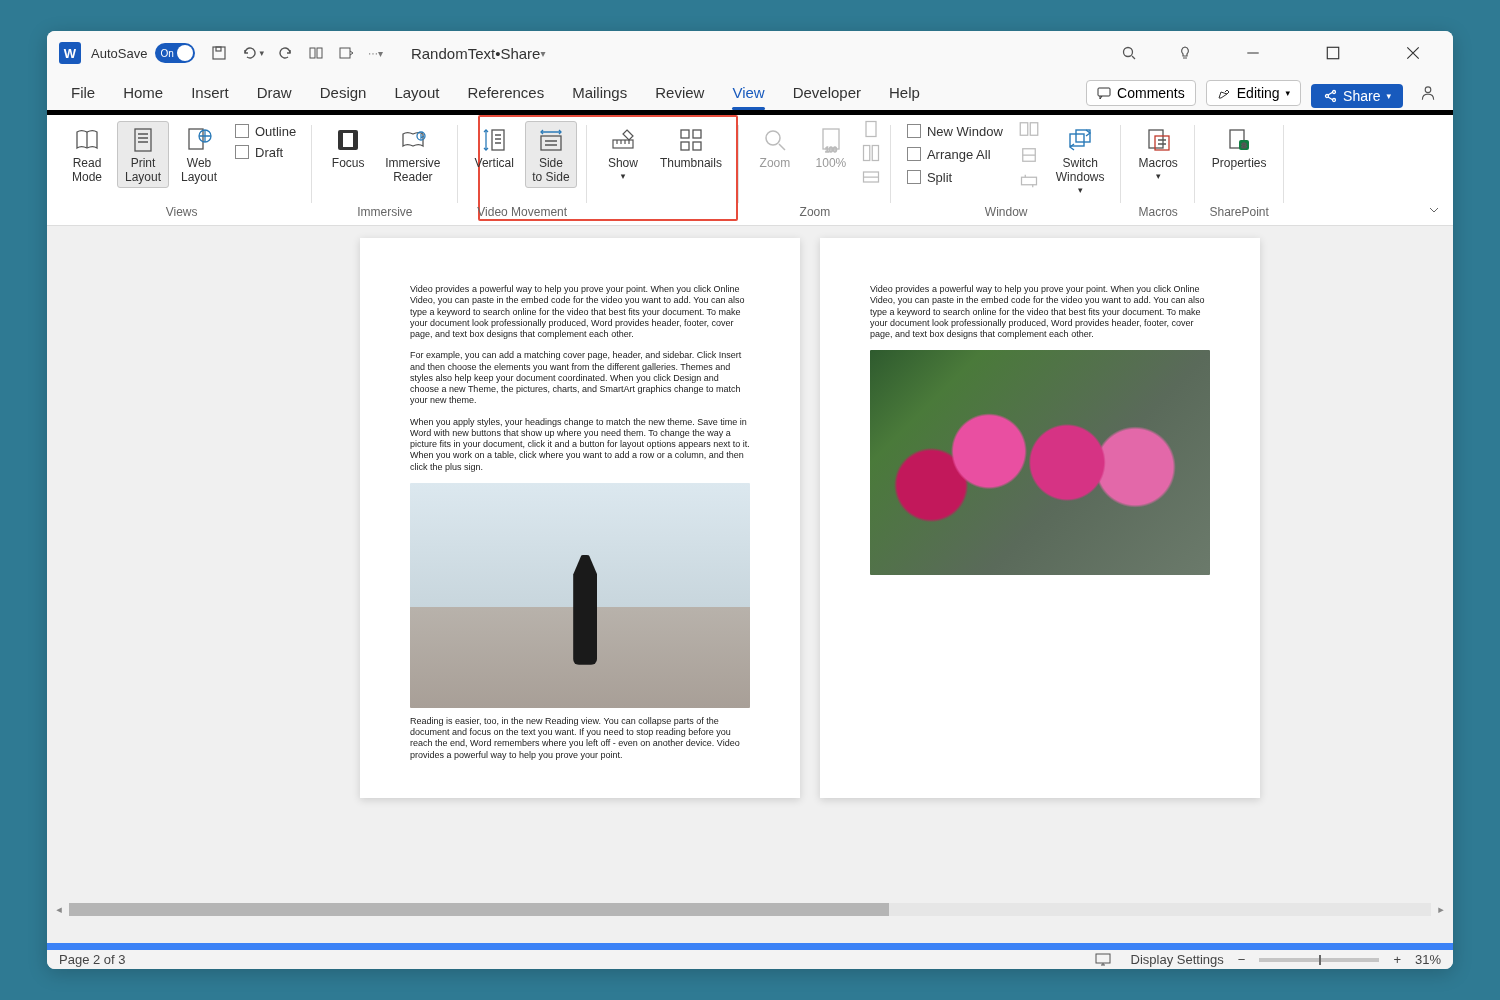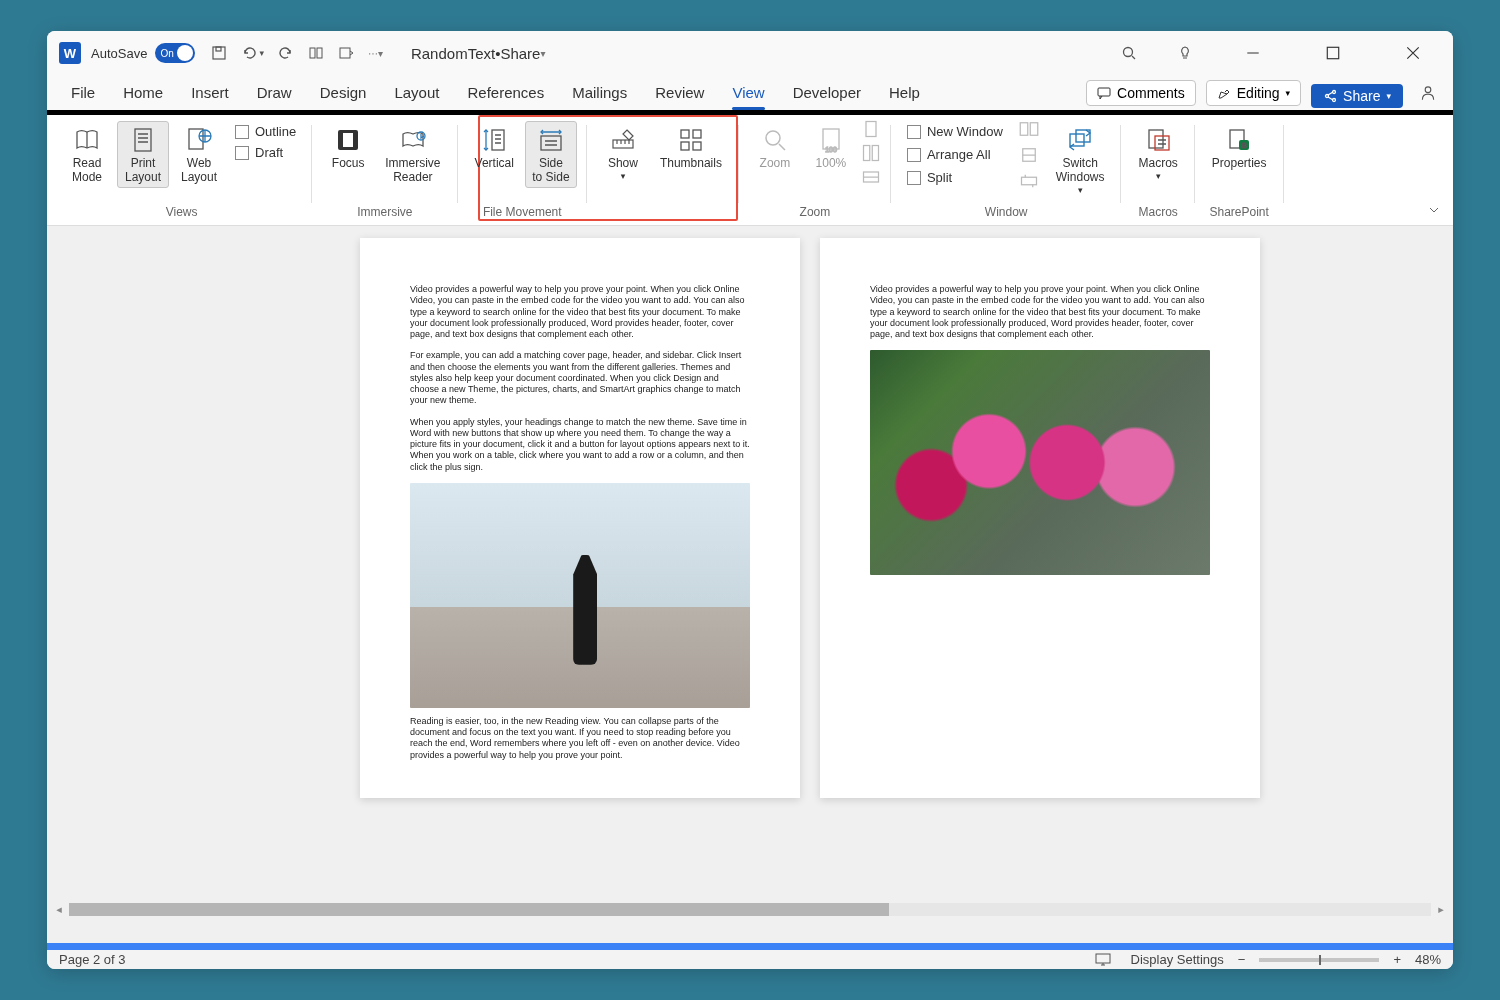--- a/index.html
+++ b/index.html
@@ -27,21 +27,21 @@
 .group { display:flex; flex-direction:column; align-items:center; padding:2px 10px 0 10px; position:relative; }
 .group::after { content:""; position:absolute; right:0; top:6px; bottom:22px; width:1px; background:#e0e0e0; }
 .group:last-child::after { display:none; }
 .group-label { font-size:12px; color:#666; padding:4px 0 6px 0; }
 .group-body { display:flex; align-items:flex-start; gap:4px; height:80px; }
 .big-btn { display:flex; flex-direction:column; align-items:center; justify-content:flex-start; padding:4px 6px 2px 6px; min-width:52px; font-size:12px; color:#333; text-align:center; cursor:pointer; border:1px solid transparent; border-radius:3px; line-height:1.15; }
 .big-btn.active { background:#eaeaea; border-color:#c5c5c5; }
 .big-btn.disabled { color:#999; }
 .big-btn .ic { width:28px; height:28px; margin-bottom:3px; display:flex; align-items:center; justify-content:center; }
 .mini-list { display:flex; flex-direction:column; gap:4px; padding:2px 2px; }
-.mini-item { display:flex; align-items:flex-end; gap:6px; font-size:13px; color:#333; cursor:pointer; padding:1px 4px; }
+.mini-item { display:flex; align-items:flex-start; gap:6px; font-size:13px; color:#333; cursor:pointer; padding:1px 4px; }
 .mini-item .sq { width:14px; height:14px; border:1px solid #888; display:inline-block; }
 .mini-col { display:flex; flex-direction:column; gap:8px; justify-content:center; }
 .tiny-ic { width:20px; height:16px; display:flex; align-items:center; justify-content:center; color:#666; cursor:pointer; }
 .hl { position:absolute; border:2px solid #e74c3c; pointer-events:none; border-radius:2px; }
 .doc-area { flex:1; background:#f0f0f0; overflow:hidden; position:relative; display:flex; gap:20px; justify-content:center; padding:12px 0 40px 0; }
 .page { background:#fff; width:440px; height:560px; box-shadow:0 2px 8px rgba(0,0,0,.15); padding:46px 50px; font-size:9px; line-height:1.25; color:#222; }
 .page p { margin-bottom:10px; }
 .img-ph { width:100%; height:225px; margin:6px 0 8px 0; position:relative; overflow:hidden; border-radius:1px; }
 .hscroll { position:absolute; left:0; right:0; bottom:26px; height:16px; display:flex; align-items:center; padding:0 6px; }
 .hscroll .track { flex:1; height:13px; background:#e6e6e6; position:relative; margin:0 4px; }
@@ -284,21 +284,21 @@
                 <path d="M4 6h20" stroke="#2a7ab8"></path>
                 <path d="M6 4l-2 2 2 2M22 4l2 2-2 2" stroke="#2a7ab8"></path>
                 <rect x="4" y="10" width="20" height="14"></rect>
                 <path d="M8 15h12M8 19h12"></path>
               </svg>
             </span>
             <span style="white-space:pre-line">Side
 to Side</span>
           </div>
       </div>
-      <div class="group-label">File Movement</div>
+      <div class="group-label">Video Movement</div>
     </div>
 
     <div class="group">
       <div class="group-body">
         <div class="big-btn">
             <span class="ic">
               <svg viewBox="0 0 28 28" fill="none" stroke="#555" stroke-width="1.2">
                 <rect x="4" y="14" width="20" height="8"></rect>
                 <path d="M8 14v4M12 14v4M16 14v4M20 14v4"></path>
                 <path d="M18 4l6 6-4 4-6-6z"></path>
@@ -485,17 +485,17 @@
       <span style="display:flex;align-items:center;gap:20px;">
           <svg width="16" height="14" viewBox="0 0 16 14" fill="none" stroke="#555">
             <rect x="1" y="1" width="14" height="9"></rect>
             <path d="M6 12h4M8 10v2"></path>
           </svg>
           <span>Display Settings</span>
         </span>
       <span>−</span>
       <div class="zoom-slider"></div>
       <span>+</span>
-      <span>48%</span>
+      <span>31%</span>
     </div>
   </div>
 
 </div>
 
 </body></html>

